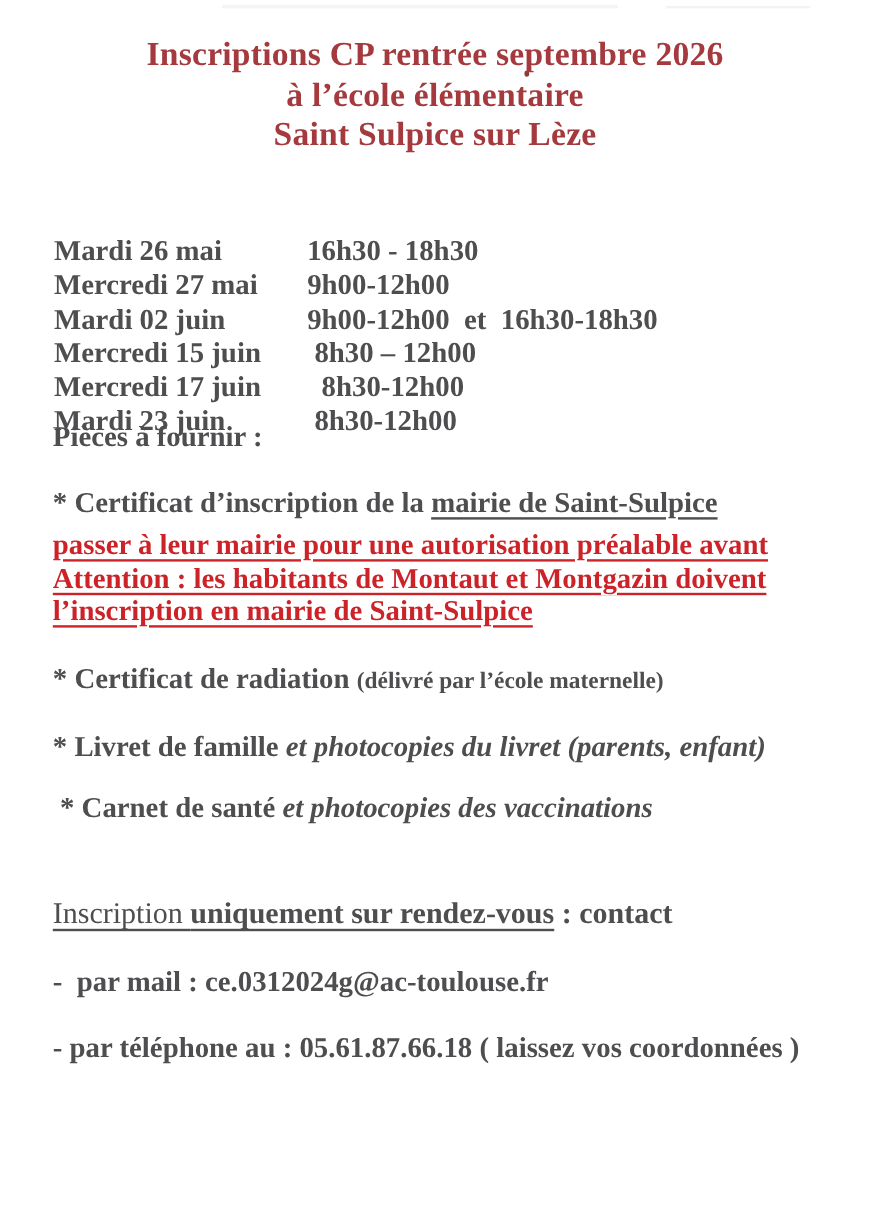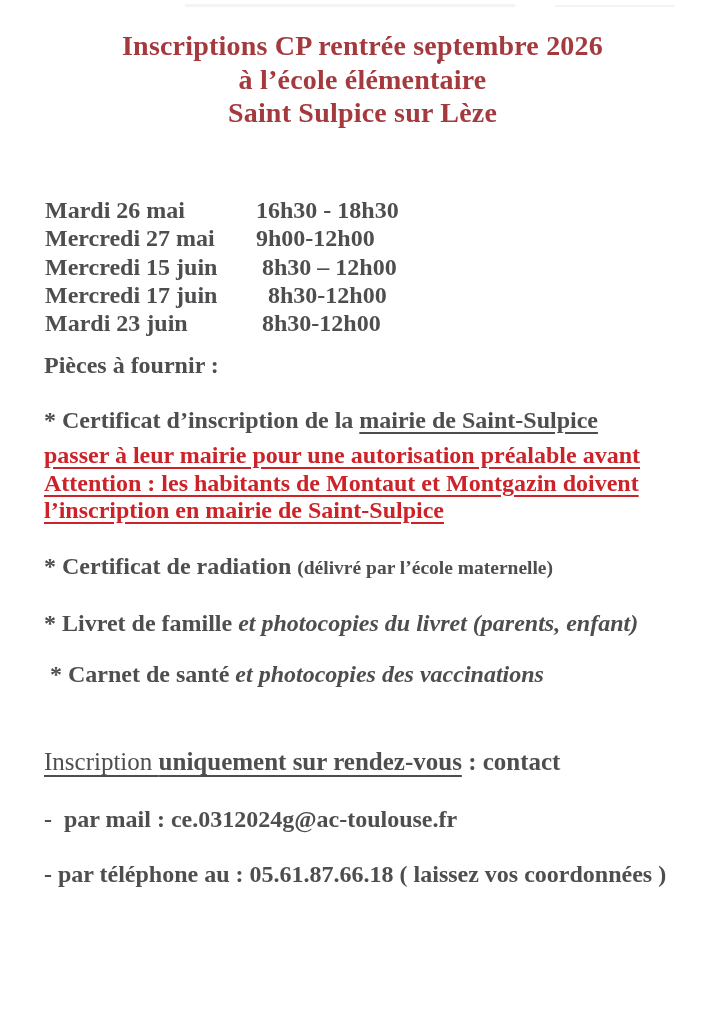--- a/index.html
+++ b/index.html
@@ -103,20 +103,24 @@
   <div class="abs schedule">
     <div class="sched-row">
       <span class="day">Mardi 26 mai</span>
       <span class="time">16h30 - 18h30</span>
     </div>
     <div class="sched-row">
       <span class="day">Mercredi 27 mai</span>
       <span class="time">9h00-12h00</span>
     </div>
     <div class="sched-row">
+      <span class="day">Mardi 02 juin</span>
+      <span class="time">9h00-12h00  et  16h30-18h30</span>
+    </div>
+    <div class="sched-row">
       <span class="day">Mercredi 15 juin</span>
       <span class="time"> 8h30 – 12h00</span>
     </div>
     <div class="sched-row">
       <span class="day">Mercredi 17 juin</span>
       <span class="time">  8h30-12h00</span>
     </div>
     <div class="sched-row">
       <span class="day">Mardi 23 juin</span>
       <span class="time"> 8h30-12h00</span>

